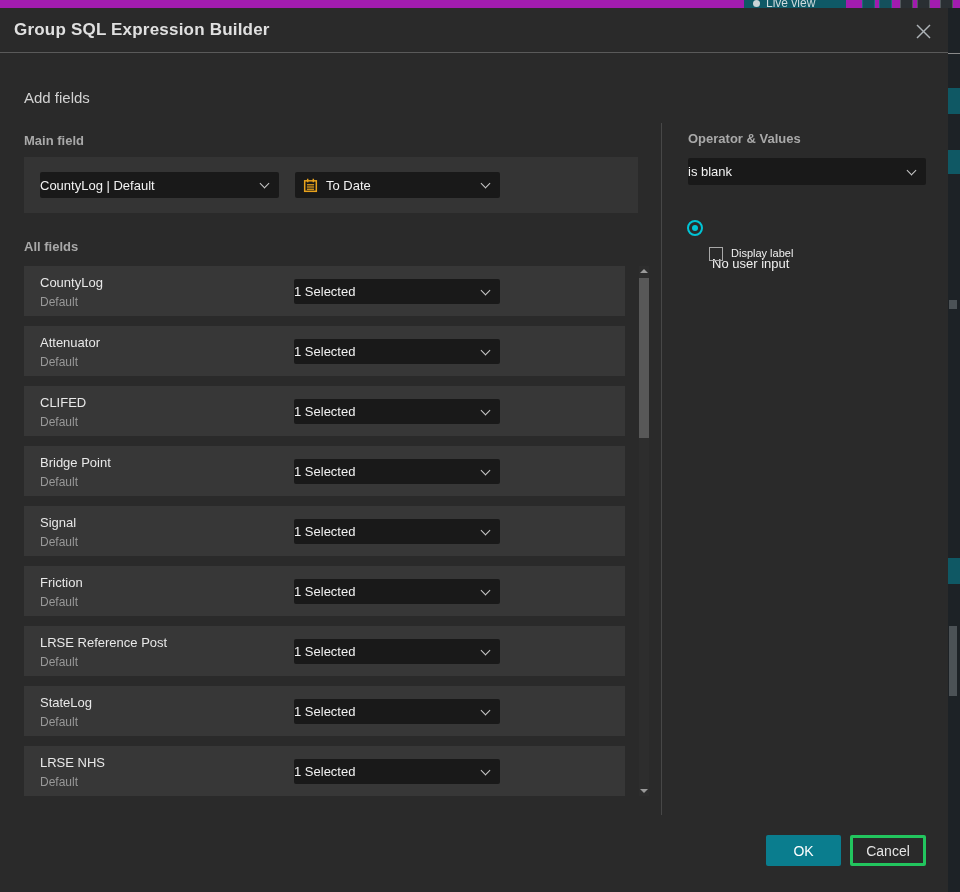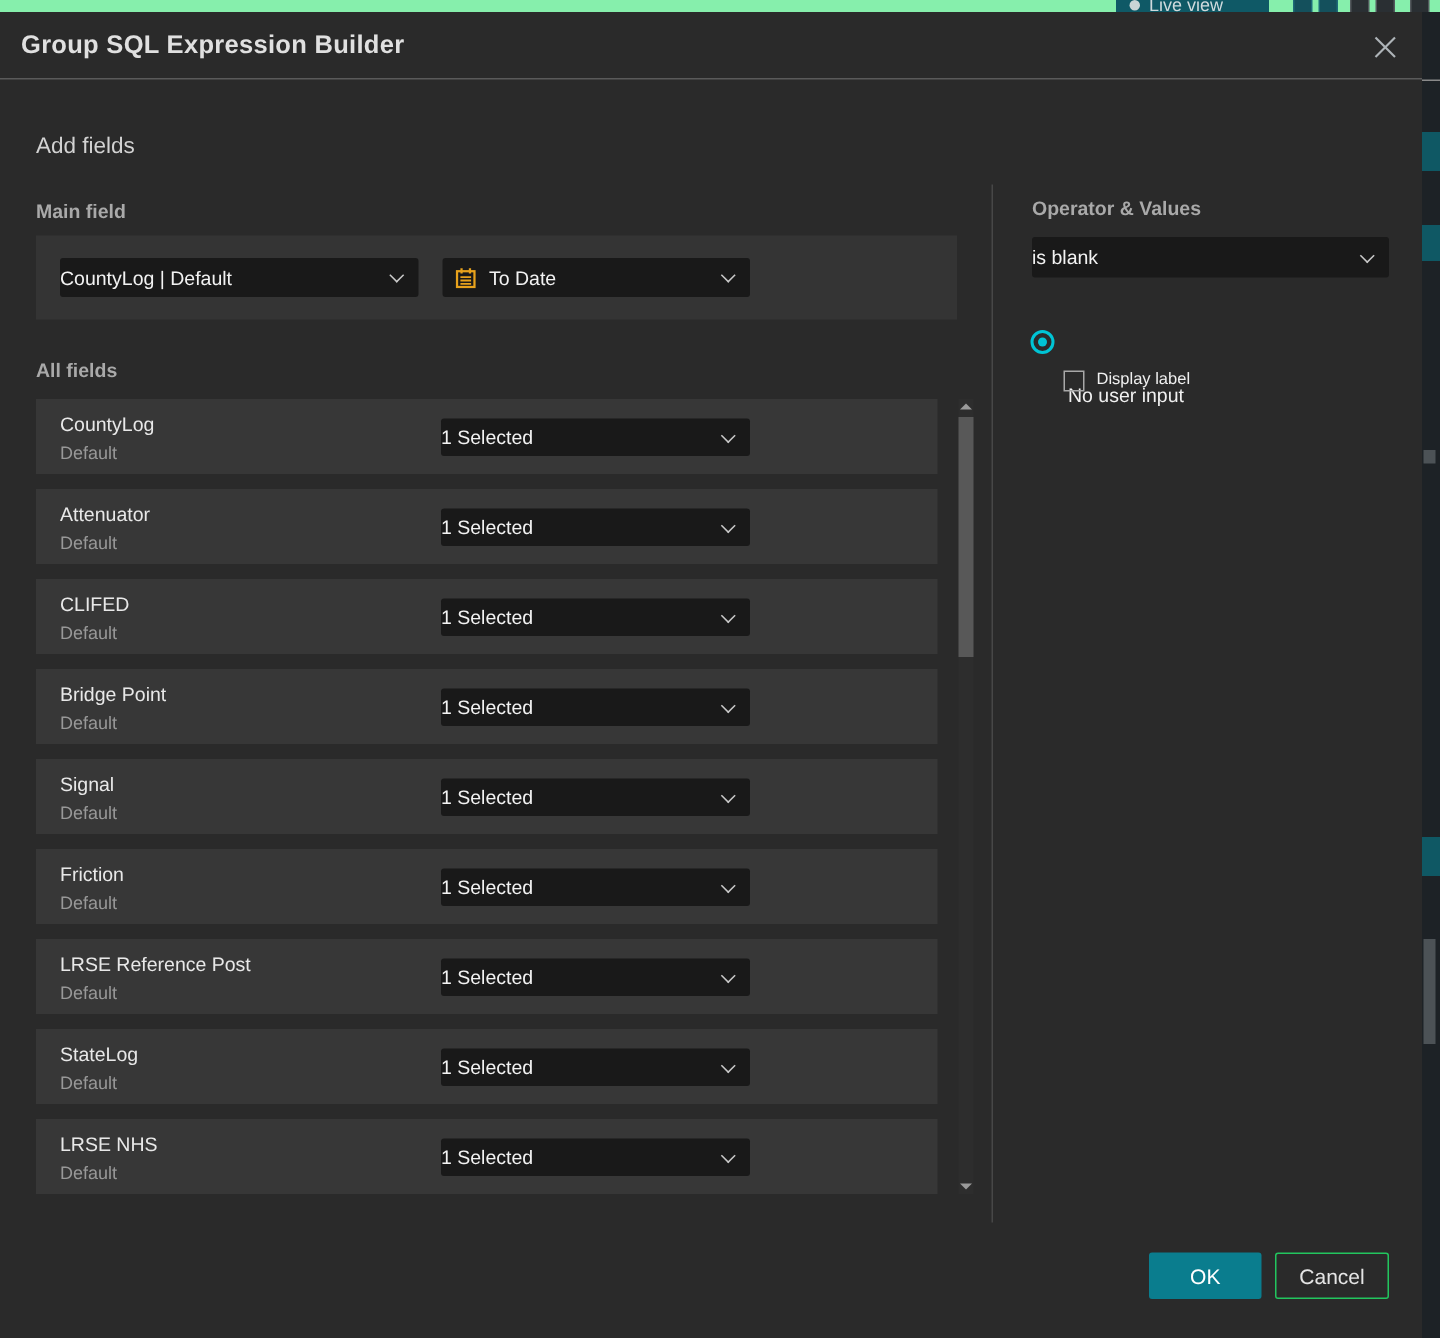--- a/index.html
+++ b/index.html
@@ -4,21 +4,21 @@
 <style>
   html,body{margin:0;padding:0;background:#111;}
   *{box-sizing:border-box;}
   .screen{
     position:relative;width:960px;height:892px;overflow:hidden;
     background:#22262a;
     font-family:"Liberation Sans", sans-serif;
     -webkit-font-smoothing:antialiased;
   }
   
-  .top-strip{position:absolute;left:0;top:0;width:960px;height:8px;background:#86efac;overflow:hidden;}
+  .top-strip{position:absolute;left:0;top:0;width:960px;height:8px;background:#a21caf;overflow:hidden;}
   .live-pill{position:absolute;left:744px;top:-8px;width:102px;height:22px;background:#0f5966;border-radius:2px;
     display:flex;align-items:center;gap:6px;padding:0 9px;color:#cfdadd;font-size:12px;}
   .live-dot{width:7px;height:7px;border-radius:50%;background:#c9d4d6;flex:0 0 auto;}
   .strip-sq{position:absolute;top:-8px;width:13px;height:18px;border-radius:1px;}
   .sq-teal{background:#14505c;border:1px solid #1d6a78;}
   .sq-gray{background:#2a2f33;border:1px solid #52585c;}
   .right-strip{position:absolute;left:948px;top:8px;width:12px;height:884px;background:#1d2226;overflow:hidden;}
   .rs-line{position:absolute;left:0;top:45px;width:12px;height:1px;background:#8a8a8a;}
   .rs-teal{position:absolute;left:0;width:12px;background:#0f5864;}
   .rs-gray{position:absolute;left:1px;width:8px;background:#4c5256;}
@@ -65,21 +65,21 @@
   .radio-dot{position:absolute;left:3px;top:3px;width:6px;height:6px;border-radius:50%;background:#00c4d5;}
   .radio-label{position:absolute;left:25px;top:1px;font-size:13px;color:#f0f0f0;white-space:nowrap;margin-top:35px;}
   .check-row{position:absolute;left:709px;top:239px;height:15px;}
   .checkbox{position:absolute;left:0;top:0;width:14px;height:14px;border:1.5px solid #a8a8a8;background:transparent;cursor:pointer;}
   .check-label{position:absolute;left:22px;top:0;font-size:11px;color:#f0f0f0;white-space:nowrap;}
 
   
   .btn{position:absolute;top:827px;height:31px;display:flex;align-items:center;justify-content:center;
     font-size:14px;border-radius:2px;cursor:pointer;}
   .btn-ok{left:766px;width:75px;background:#0a7d8e;color:#ffffff;}
-  .btn-cancel{left:850px;width:76px;background:transparent;border:1px solid #22c55e;color:#e4e4e4;}
+  .btn-cancel{left:850px;width:76px;background:transparent;border:3px solid #22c55e;color:#e4e4e4;}
 </style>
 </head>
 <body>
 
 <div class="screen">
 
   <div class="top-strip">
     <div class="live-pill">
       <span class="live-dot"></span>
       <span>Live view</span>

